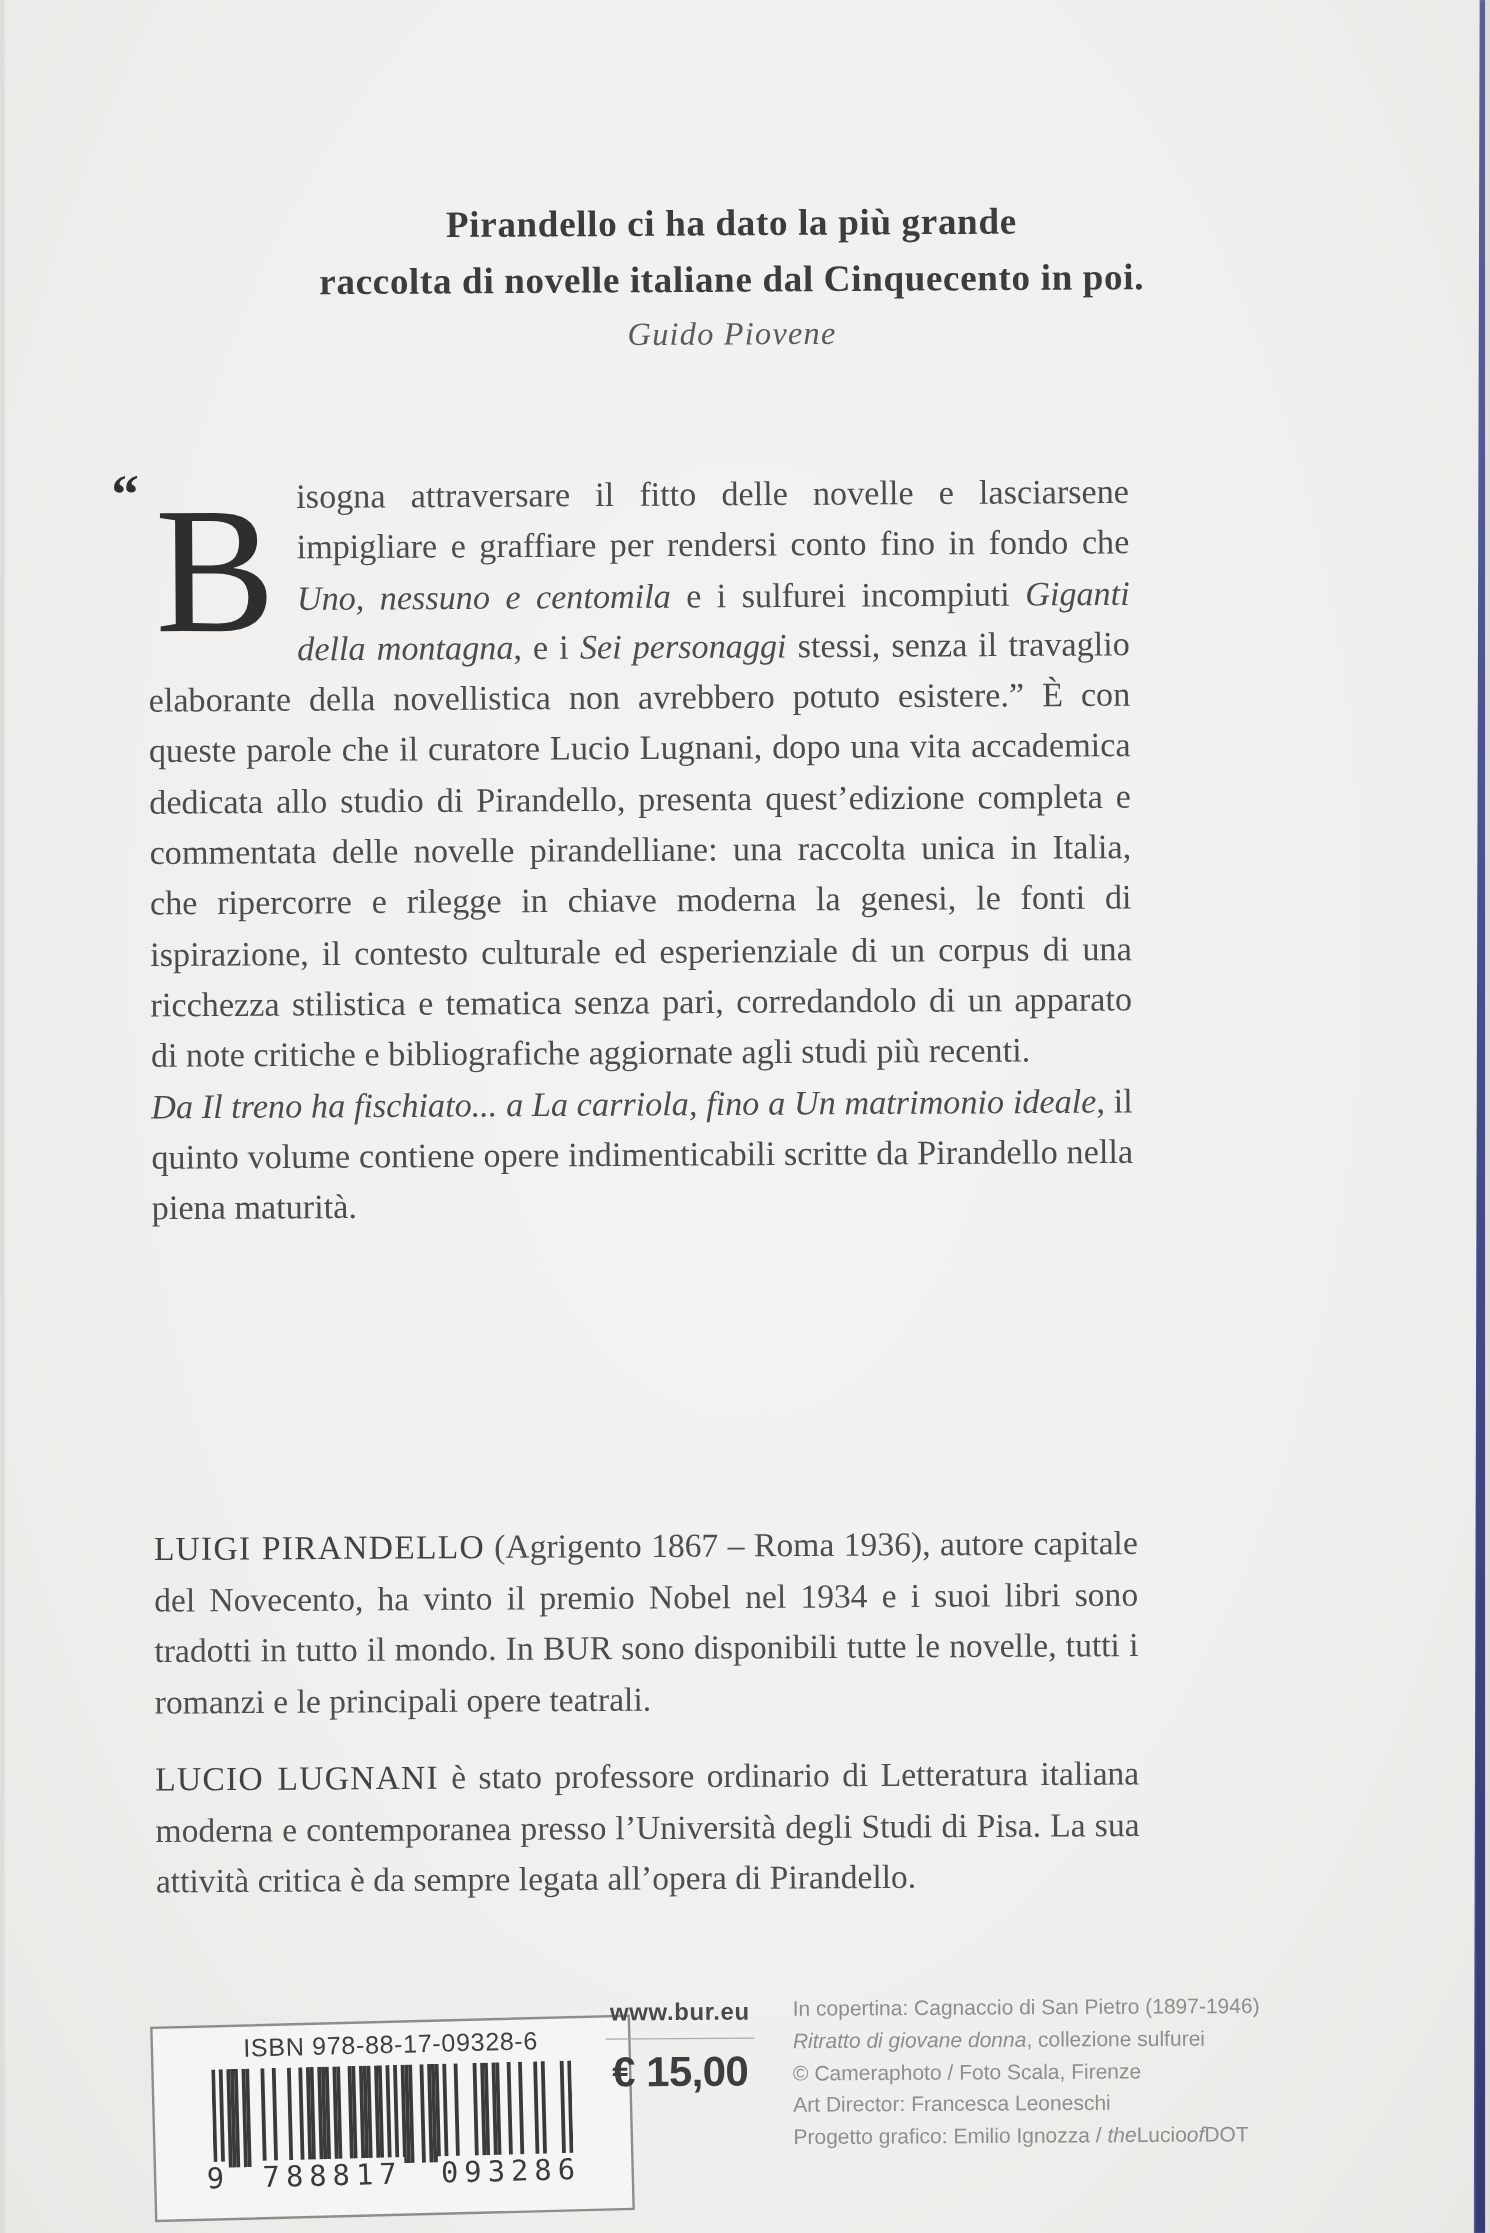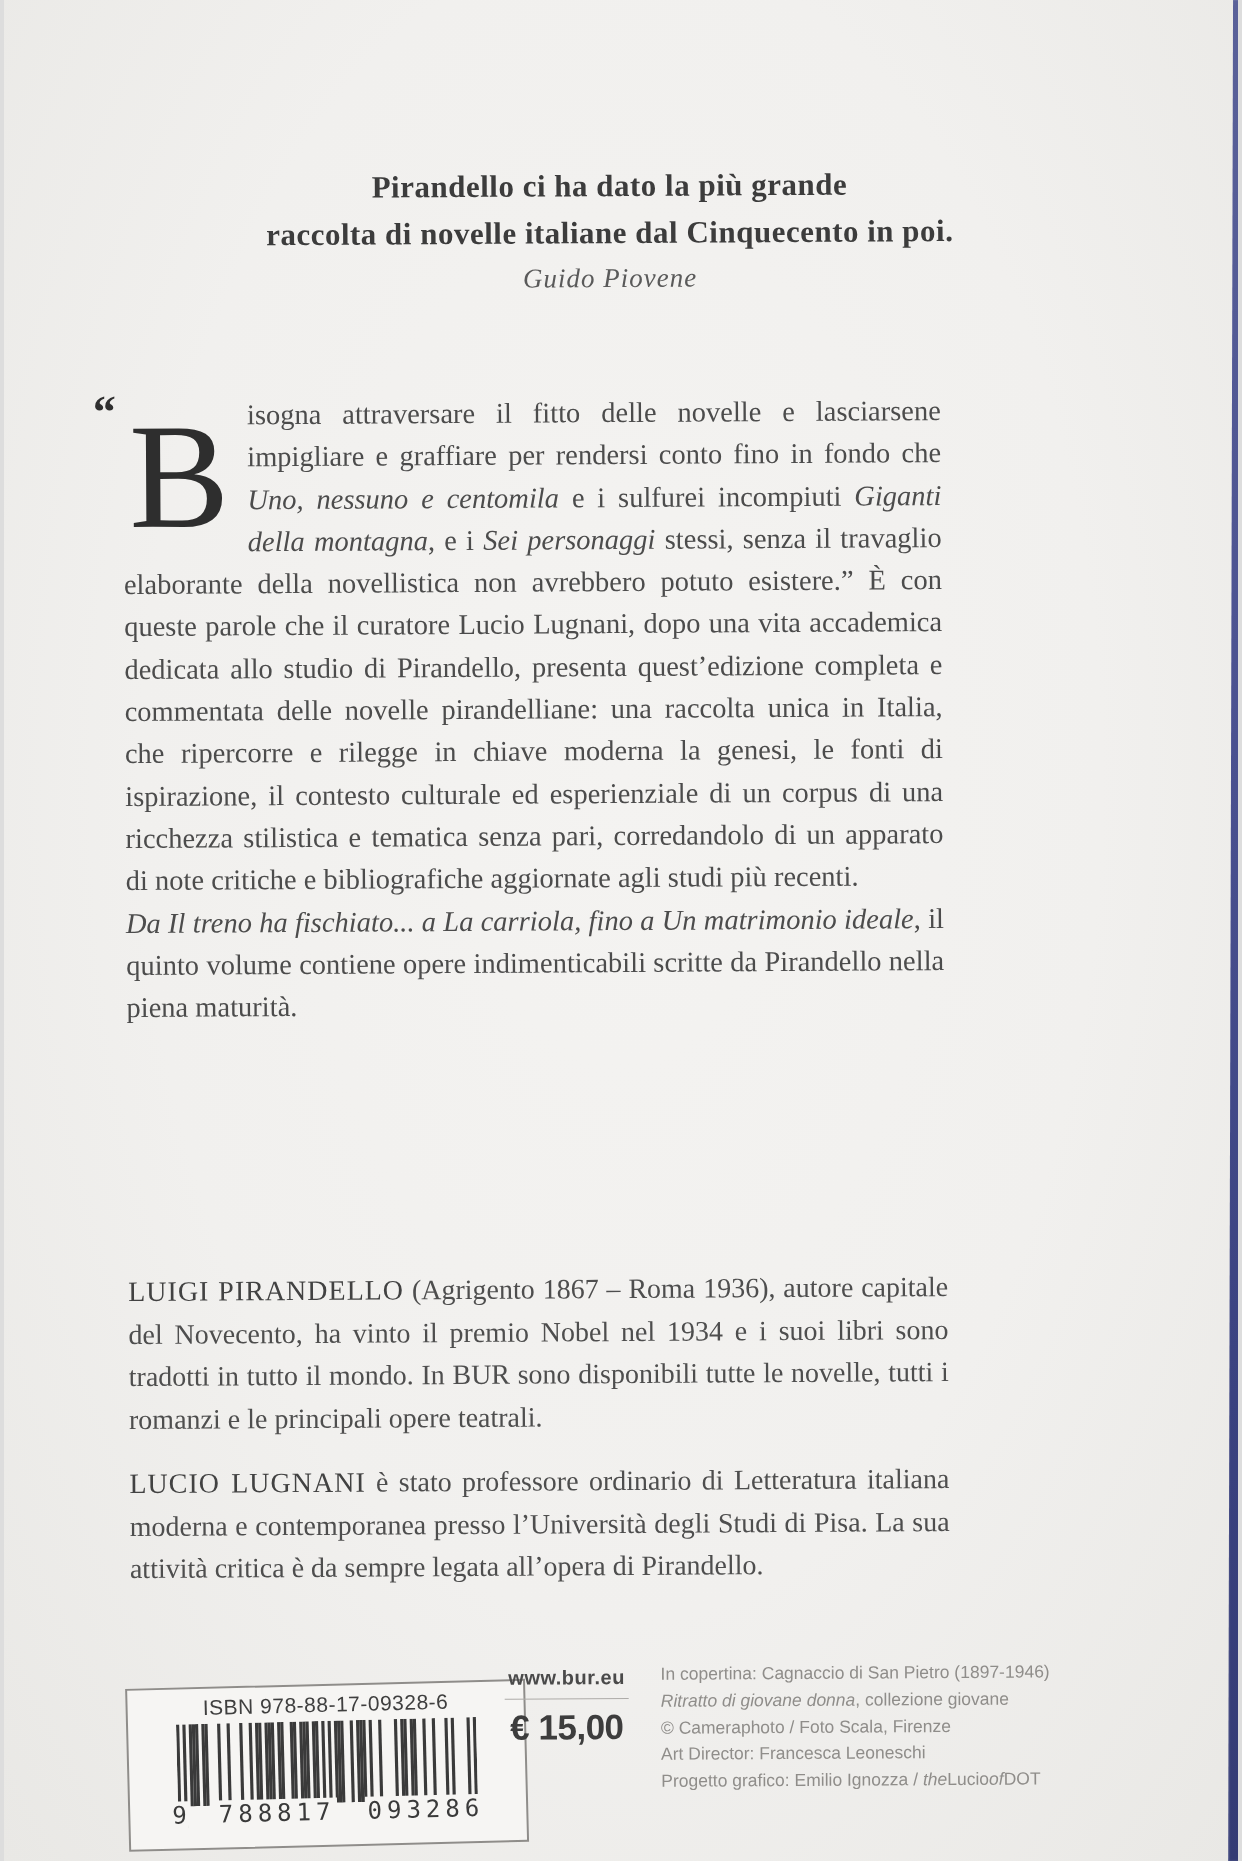--- a/index.html
+++ b/index.html
@@ -165,21 +165,21 @@
     </div>
 
     <div class="price-block">
       <div class="bur-url">www.bur.eu</div>
       <hr class="price-rule">
       <div class="price">€ 15,00</div>
     </div>
 
     <div class="credits">
       <div><span>In copertina: Cagnaccio di San Pietro (1897-1946)</span></div>
-      <div><i>Ritratto di giovane donna</i><span>, collezione giovane</span></div>
+      <div><i>Ritratto di giovane donna</i><span>, collezione sulfurei</span></div>
       <div><span>© Cameraphoto / Foto Scala, Firenze</span></div>
       <div><span>Art Director: Francesca Leoneschi</span></div>
       <div><span>Progetto grafico: Emilio Ignozza / </span><i>the</i><span>Lucio</span><i>of</i><span>DOT</span></div>
     </div>
 
   </div>
   <div class="spine-strip"></div>
 </div>
 
 </body></html>

